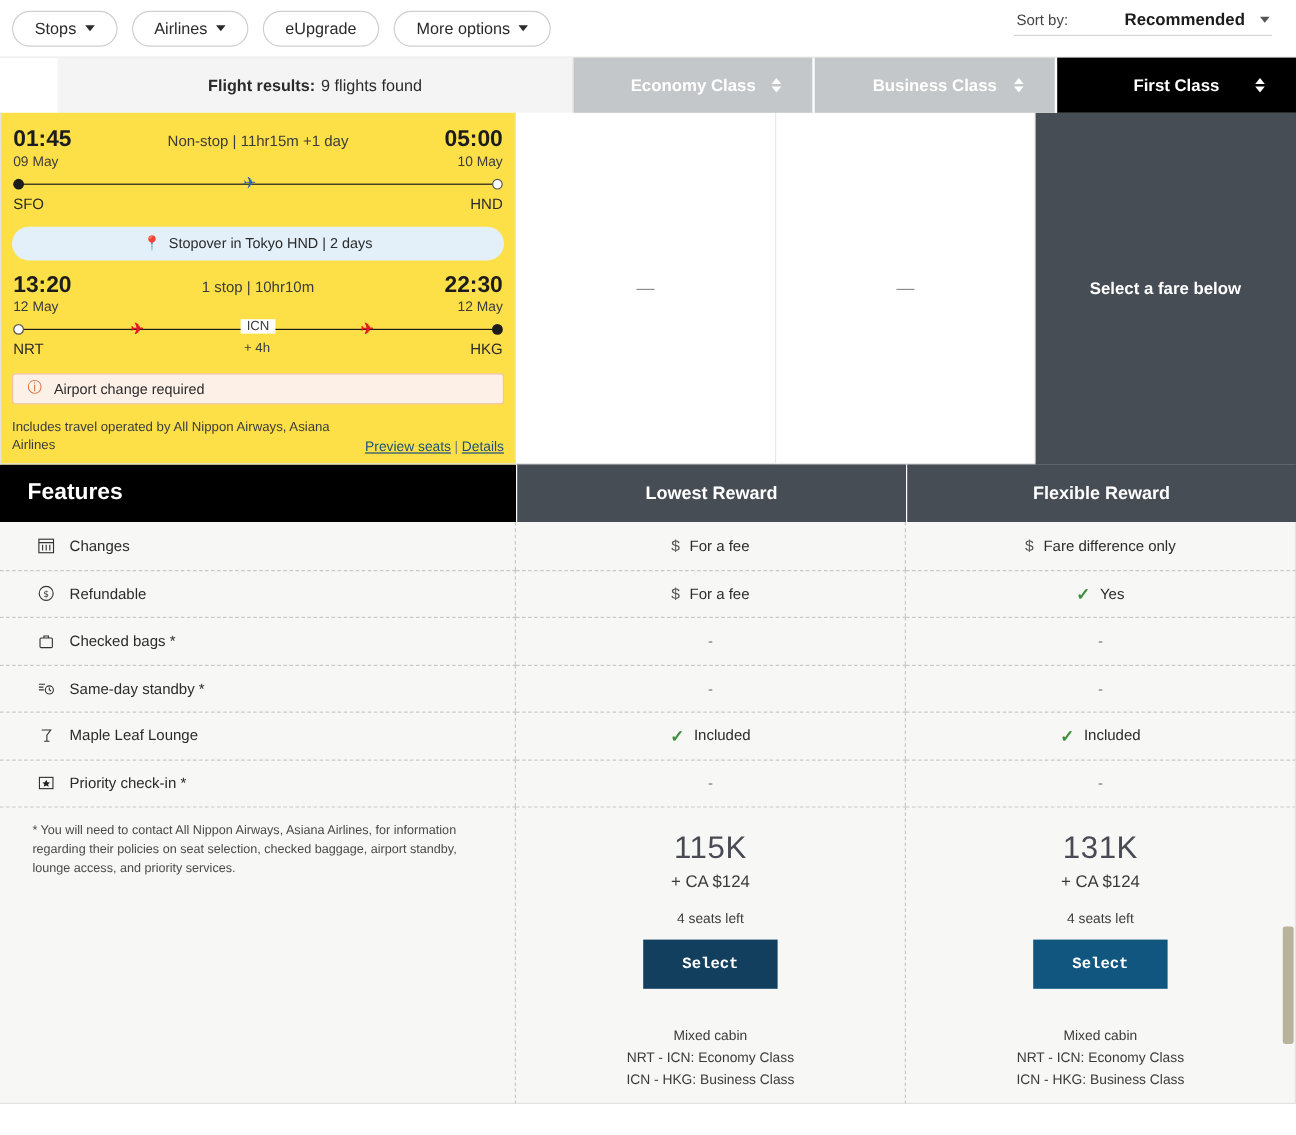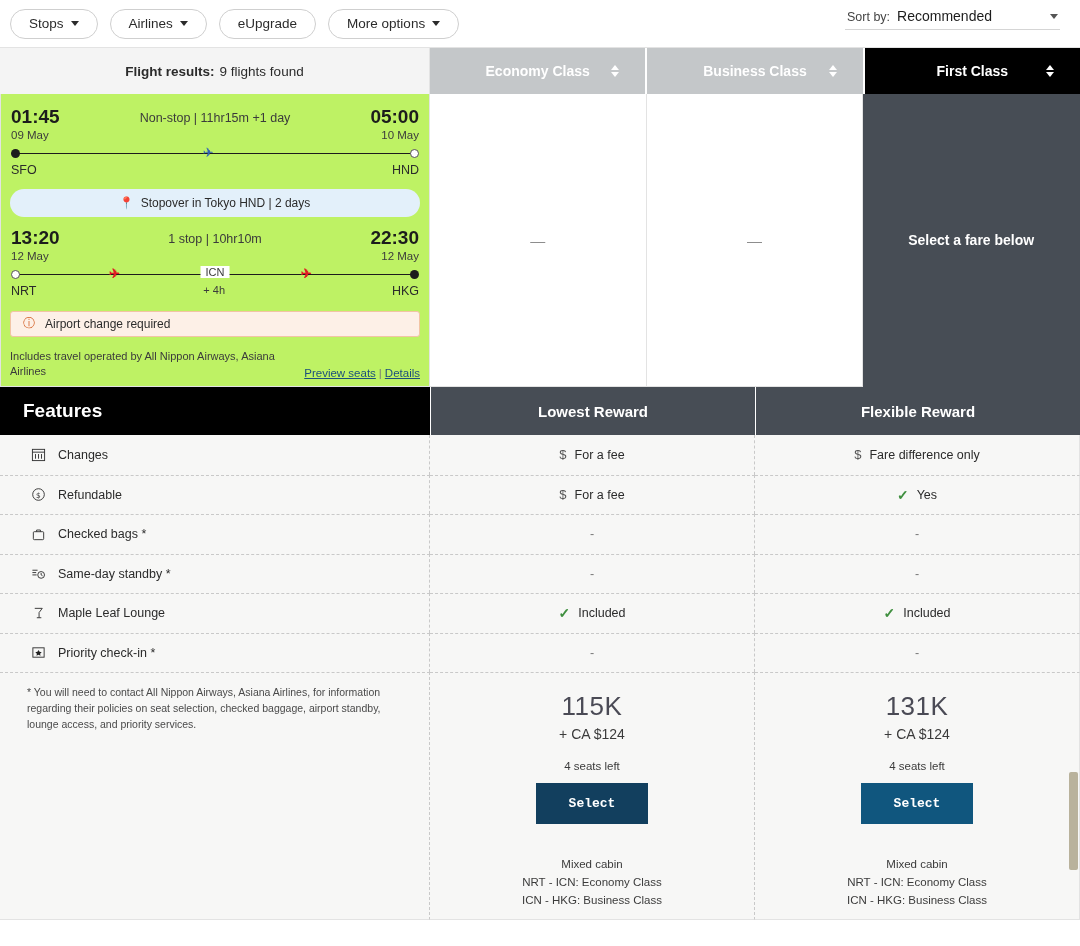--- a/index.html
+++ b/index.html
@@ -48,21 +48,21 @@
     right: 20px;
     top: 8px;
     display: flex;
     align-items: baseline;
     gap: 7px;
     border-bottom: 1px solid #d5d5d5;
     padding: 0 2px 5px 2px;
     min-width: 215px;
   }
   .sortlabel { font-size: 12.5px; color: #444; }
-  .sortvalue { font-size: 14px; font-weight: normal; color: #1c1c1c; flex: 1; }
+  .sortvalue { font-size: 14px; font-weight: bold; color: #1c1c1c; flex: 1; margin-left: 40px; }
   .sortcaret {
     width: 0; height: 0;
     border-left: 4px solid transparent;
     border-right: 4px solid transparent;
     border-top: 5px solid #555;
     margin-left: auto;
     position: relative;
     top: -2px;
   }
 
@@ -73,20 +73,21 @@
     border-top: 1px solid #e3e3e3;
   }
   .results-left {
     width: 430px;
     background: #f4f4f4;
     display: flex;
     align-items: center;
     justify-content: center;
     font-size: 13.5px;
     border-right: 1px solid #e3e3e3;
+    margin-left: 48px;
   }
   .results-left b { font-weight: bold; margin-right: 5px; }
   .classcol {
     flex: 1;
     display: flex;
     align-items: center;
     justify-content: center;
     position: relative;
     font-size: 14px;
     font-weight: bold;
@@ -105,21 +106,21 @@
   .ar-dn { width:0;height:0;border-left:4px solid transparent;border-right:4px solid transparent;border-top:5px solid #fff;}
 
   
   .flightrow { display: flex; height: 293px; }
   .flight-left {
     width: 430px;
     border: 1px solid #e3e3e3;
     border-top: none;
     padding: 12px 9px 0 9px;
     position: relative;
-    background: #bef264;
+    background: #fde047;
   }
   .leg { position: relative; padding: 0 1px; }
   .leg-top { display: flex; justify-content: space-between; align-items: flex-start; }
   .leg-time { font-size: 19px; font-weight: bold; color: #1c1c1c; line-height: 1.15; }
   .leg-date { font-size: 11.5px; color: #3b3b3b; margin-top: 1px; }
   .leg-mid { font-size: 12.5px; color: #3b3b3b; padding-top: 5px; text-align: center; }
   .leg-right { text-align: right; }
   .bar {
     position: relative;
     height: 14px;

